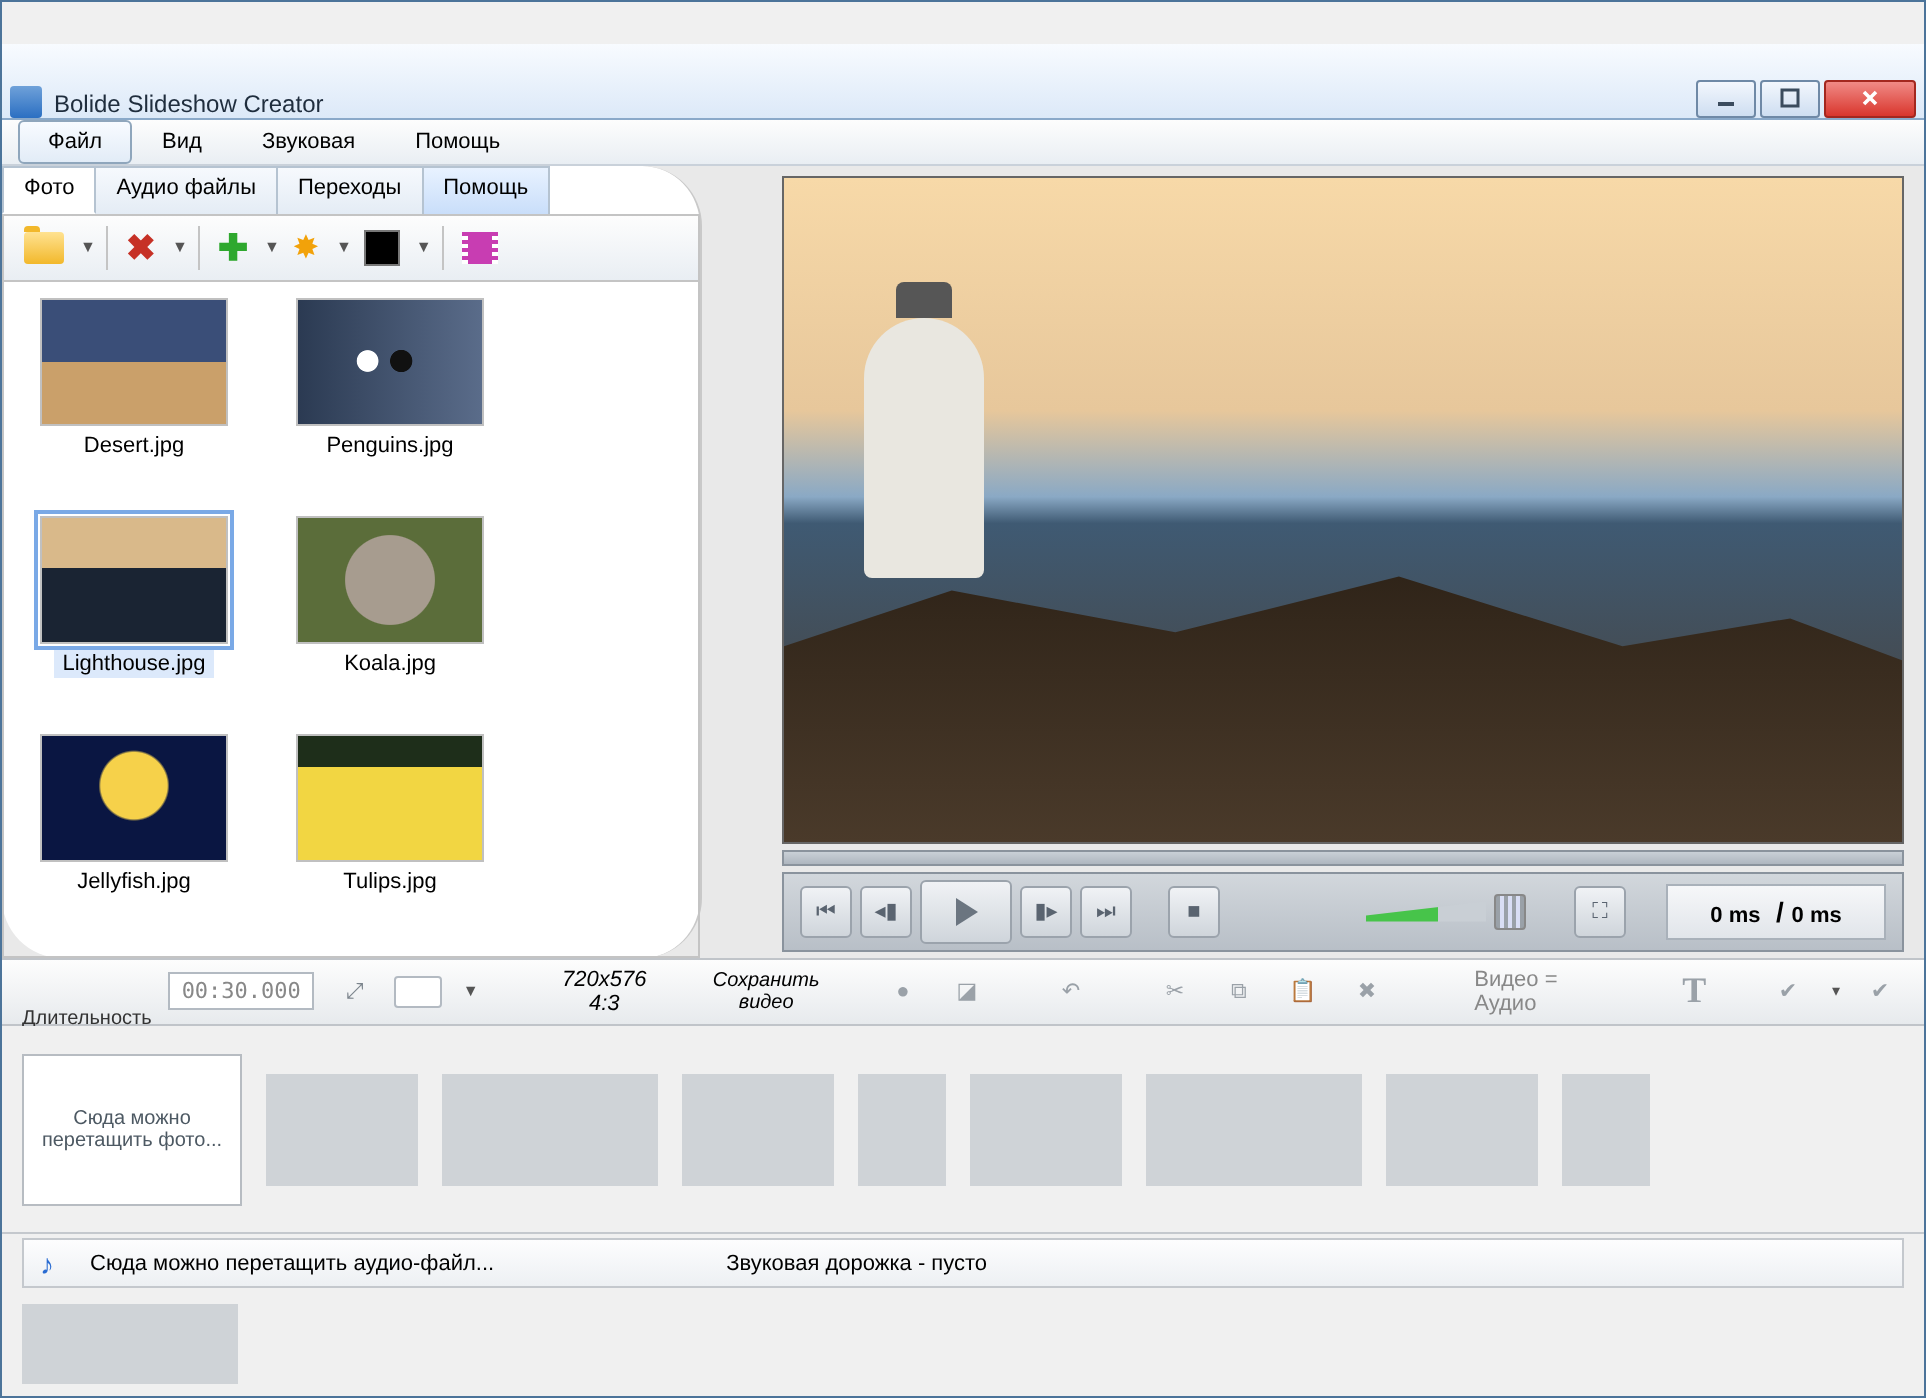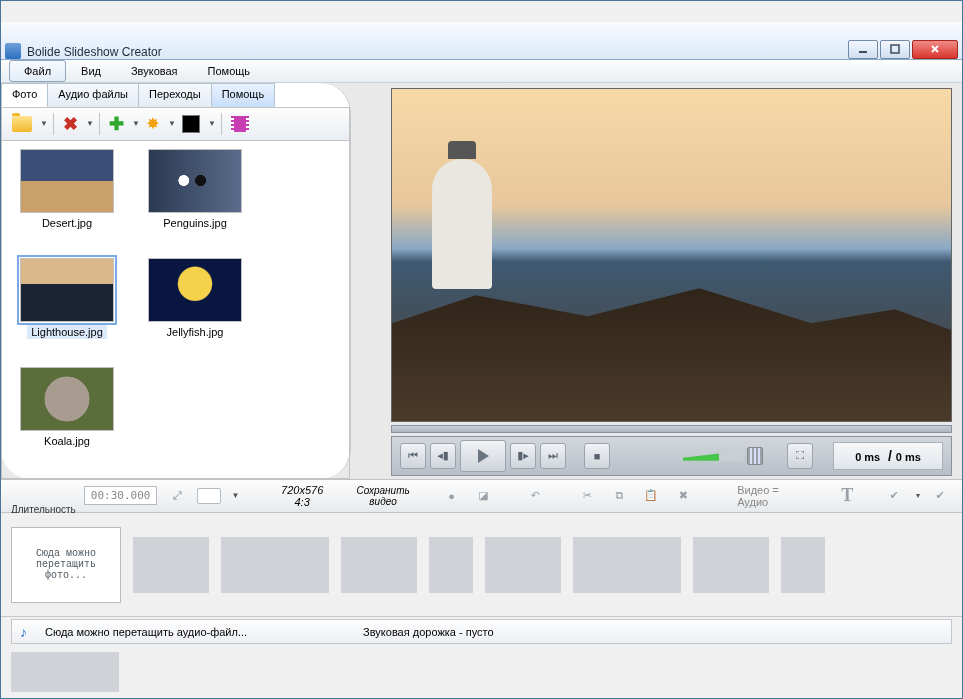--- a/index.html
+++ b/index.html
@@ -54,21 +54,21 @@
 .time-disp{background:linear-gradient(#f6f7f9,#e1e5ea);border:1px solid #a9b1ba;padding:5px 10px;font-weight:bold;font-size:14px;min-width:110px;text-align:center;}
 
 .middle-controls{height:34px;background:linear-gradient(#fdfdfd,#e7eaed);border-top:1px solid #c0c4c9;border-bottom:1px solid #c0c4c9;display:flex;align-items:center;padding:0 10px;gap:8px;}
 .ctrl-label{font-size:10px;color:#333;line-height:1.1;}
 .duration-box{border:1px solid #b3bac2;padding:2px 6px;background:#fff;color:#888;font-family:monospace;}
 .bigbtn{height:24px;min-width:24px;border:1px solid transparent;border-radius:2px;display:flex;align-items:center;justify-content:center;color:#7b848c;}
 .bigbtn.gray{color:#9aa1a8;}
 .vidinfo{font-size:10px;text-align:center;line-height:1.1;font-style:italic;}
 
 .storyboard{height:110px;background:#f0f0f0;border-bottom:1px solid #c4c8cd;padding:8px 10px;display:flex;gap:12px;align-items:center;overflow:hidden;}
-.sb-slot{border:1px solid #b7bcc2;background:#fff;width:110px;height:76px;display:flex;align-items:center;justify-content:center;text-align:center;font-size:10px;color:#4d5963;padding:4px;font-family:Liberation Mono, monospace;}
+.sb-slot{border:1px solid #b7bcc2;background:#fff;width:110px;height:76px;display:flex;align-items:center;justify-content:center;text-align:center;font-size:10px;color:#4d5963;padding:4px;}
 .sb-ph{background:#cfd3d7;border:none;width:76px;height:56px;}
 .sb-ph.small{width:44px;height:56px;}
 .sb-ph.wide{width:108px;height:56px;}
 
 .audiotrack{height:26px;margin:2px 10px;border:1px solid #c4c8cd;background:linear-gradient(#fdfdfe,#edf0f3);display:flex;align-items:center;padding:0 8px;font-size:11px;gap:18px;}
 .note-icon{color:#2a6cd2;font-size:14px;}
 
 .bottom-spacer{height:54px;background:#f0f0f0;padding:6px 10px;display:flex;gap:10px;}
 .bs-slot{width:108px;height:40px;background:#cfd3d7;}
 
@@ -174,26 +174,30 @@
           </div>
         <div class="thumb">
             <div class="thumb-img th-peng"></div>
             <div class="thumb-label">Penguins.jpg</div>
           </div>
         <div class="thumb selected">
             <div class="thumb-img th-lh"></div>
             <div class="thumb-label">Lighthouse.jpg</div>
           </div>
         <div class="thumb">
+            <div class="thumb-img th-koala"></div>
+            <div class="thumb-label">Koala.jpg</div>
+          </div>
+        <div class="thumb">
             <div class="thumb-img th-jelly"></div>
             <div class="thumb-label">Jellyfish.jpg</div>
           </div>
         <div class="thumb">
-            <div class="thumb-img th-koala"></div>
-            <div class="thumb-label">Koala.jpg</div>
+            <div class="thumb-img th-tulip"></div>
+            <div class="thumb-label">Tulips.jpg</div>
           </div>
       </div>
     </div>
 
     <div class="preview-pane">
       <div class="preview-img">
         <div class="lighthouse"></div>
         <div class="rocks"></div>
       </div>
       <div class="preview-divider"></div>

